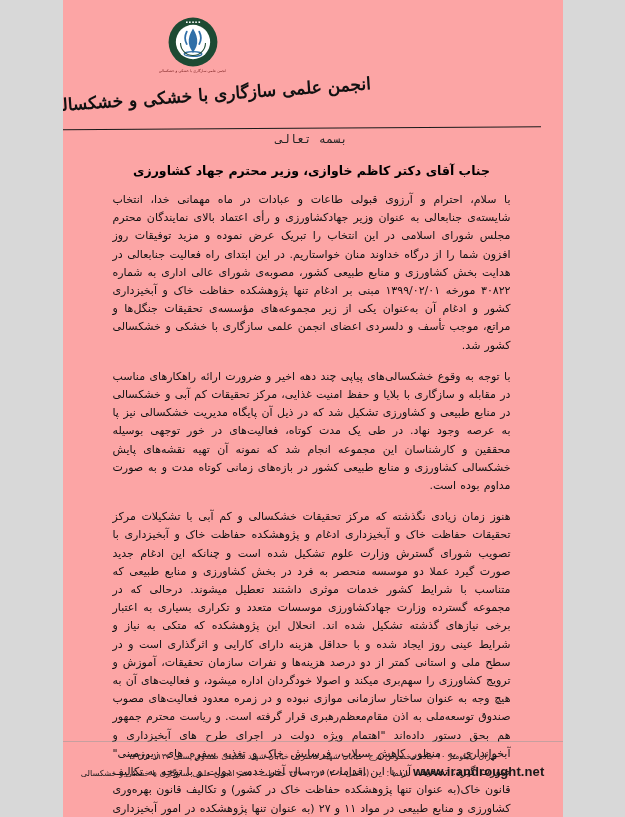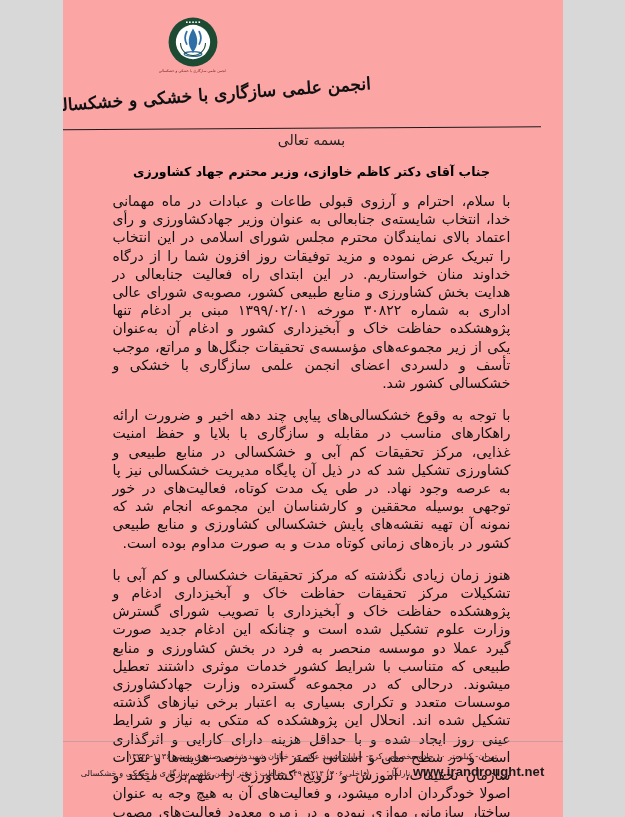--- a/index.html
+++ b/index.html
@@ -96,35 +96,36 @@
     transform: rotate(-0.35deg);
   }
 
   
   .content {
     position: relative;
     padding: 0 52px 0 50px;
   }
   .basmalah {
     text-align: center;
-    font-size: 14px;
+    font-size: 12px;
     color: #222;
     margin-top: 14px;
     letter-spacing: 0.3px;
+    font-family: Liberation Mono, monospace;
   }
   .addressee {
     text-align: center;
     font-size: 12.5px;
     font-weight: bold;
     color: #000;
     margin-top: 16px;
     letter-spacing: 0.1px;
   }
   .para {
-    font-size: 14px;
+    font-size: 11px;
     line-height: 18.2px;
     color: #111;
     text-align: justify;
     text-align-last: right;
     margin-top: 13px;
     letter-spacing: 0.05px;
     word-spacing: 0.6px;
   }
   .para.tight { }
 

